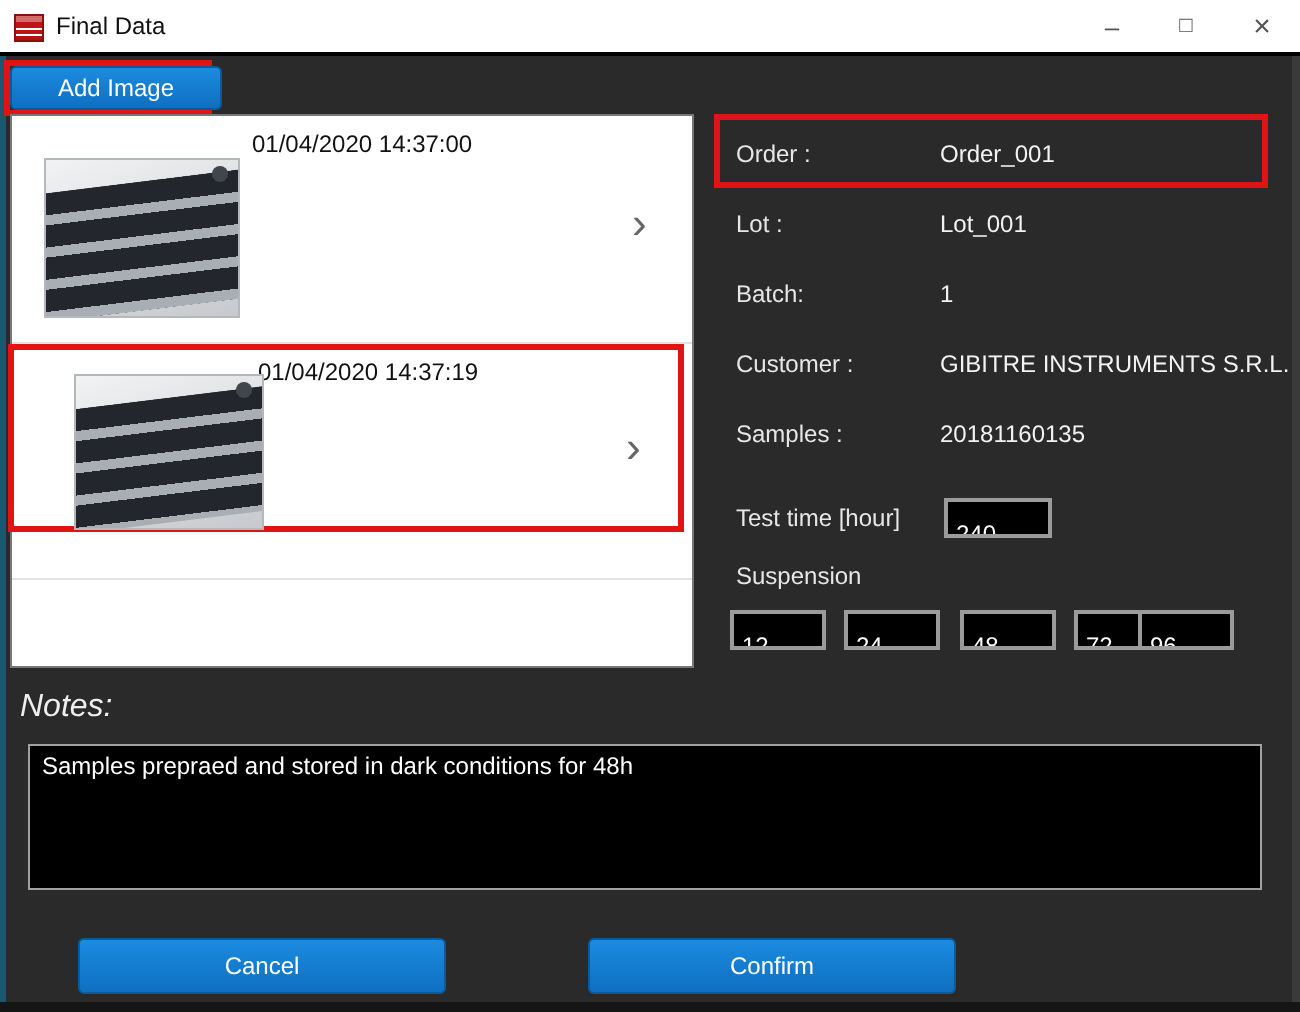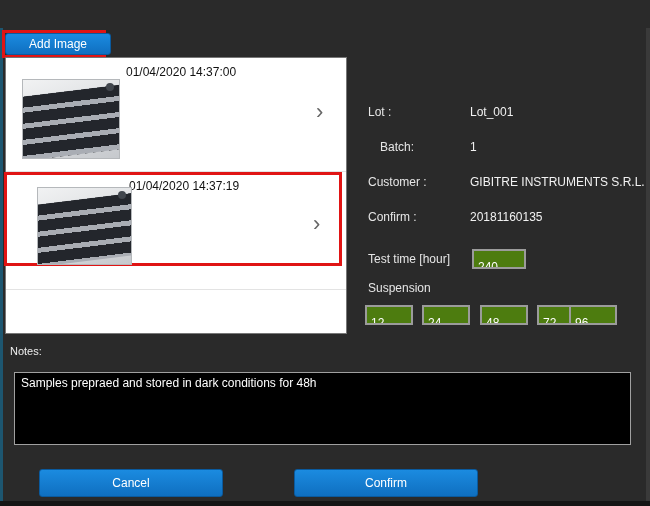--- a/index.html
+++ b/index.html
@@ -40,36 +40,43 @@
   .thumb::after { content:''; position:absolute; width:8px; height:8px; border-radius:50%; background:#41464d; top:3px; right:5px; }
   .list-sep { position:absolute; left:0; width:100%; height:1px; background:#e3e3e3; }
   .item2-box { position:absolute; left:-2px; top:114px; width:338px; height:94px; border:3px solid #e01414; }
 
   
   .field-label { position:absolute; font-size:12px; color:#e6e6e6; }
   .field-value { position:absolute; font-size:12px; color:#f2f2f2; }
   .order-annot { left:357px; top:57px; width:277px; height:37px; }
   .order-annot .field-label { left:8px; top:10px; }
   .order-annot .field-value { left:110px; top:10px; }
-  .dark-input { position:absolute; background:#4d7c0f; border:2px solid #9b9b9b; color:#fff; font-size:12px; font-family:inherit; padding:16px 0 0 4px; }
+  .dark-input { position:absolute; background:#000000; border:2px solid #9b9b9b; color:#fff; font-size:12px; font-family:inherit; padding:16px 0 0 4px; }
 
   
-  .notes-label { position:absolute; left:10px; top:345px; font-size:11px; color:#eee; }
+  .notes-label { position:absolute; left:10px; top:345px; font-size:16px; color:#eee;font-style:italic; }
   .notes-area { position:absolute; left:14px; top:372px; width:617px; height:73px; background:#000; border:1px solid #a0a0a0; color:#fff; font-size:12px; font-family:inherit; padding:3px 6px; resize:none; }
 
   
   .footer-btn { position:absolute; top:469px; width:184px; height:28px; font-size:12px; }
   .cancel-btn { left:39px; }
   .confirm-btn { left:294px; }
 </style>
 </head>
 <body>
 
 <div class="window">
 
+  <div class="titlebar">
+    <span class="app-icon"></span>
+    <span class="title-text">Final Data</span>
+    <span class="win-btn min">–</span>
+    <span class="win-btn max">□</span>
+    <span class="win-btn close">×</span>
+  </div>
 
   <div class="edge-left"></div>
   <div class="edge-right"></div>
   <div class="edge-bottom"></div>
 
   <div class="annot add-annot">
     <button class="blue-btn add-btn">Add Image</button>
   </div>
 
   <div class="image-list">
@@ -86,31 +93,35 @@
       <div>
         <span class="timestamp" style="left:122px; top:4px;">01/04/2020 14:37:19</span>
         <div class="thumb" style="left:30px; top:12px; width:95px; height:78px;"></div>
         <span class="chevron" style="left:306px; top:38px;">›</span>
       </div>
     </div>
 
     <div class="list-sep" style="top:231px;"></div>
   </div>
 
+  <div class="annot order-annot">
+    <span class="field-label">Order :</span>
+    <span class="field-value">Order_001</span>
+  </div>
 
   <span class="field-label" style="left:368px; top:105px;">Lot :</span>
   <span class="field-value" style="left:470px; top:105px;">Lot_001</span>
 
-  <span class="field-label" style="left:368px; top:140px;margin-left:12px;">Batch:</span>
+  <span class="field-label" style="left:368px; top:140px;">Batch:</span>
   <span class="field-value" style="left:470px; top:140px;">1</span>
 
   <span class="field-label" style="left:368px; top:175px;">Customer :</span>
   <span class="field-value" style="left:470px; top:175px;">GIBITRE INSTRUMENTS S.R.L.</span>
 
-  <span class="field-label" style="left:368px; top:210px;">Confirm :</span>
+  <span class="field-label" style="left:368px; top:210px;">Samples :</span>
   <span class="field-value" style="left:470px; top:210px;">20181160135</span>
 
   <span class="field-label" style="left:368px; top:252px;">Test time [hour]</span>
   <input class="dark-input" style="left: 472px; top: 249px; width: 54px; height: 19px;" value="240">
 
   <span class="field-label" style="left:368px; top:281px;">Suspension</span>
   <input class="dark-input" style="left: 365px; top: 305px; width: 48px; height: 19px;" value="12">
   <input class="dark-input" style="left: 422px; top: 305px; width: 48px; height: 19px;" value="24">
   <input class="dark-input" style="left: 480px; top: 305px; width: 48px; height: 19px;" value="48">
   <input class="dark-input" style="left: 537px; top: 305px; width: 35px; height: 19px;" value="72">

